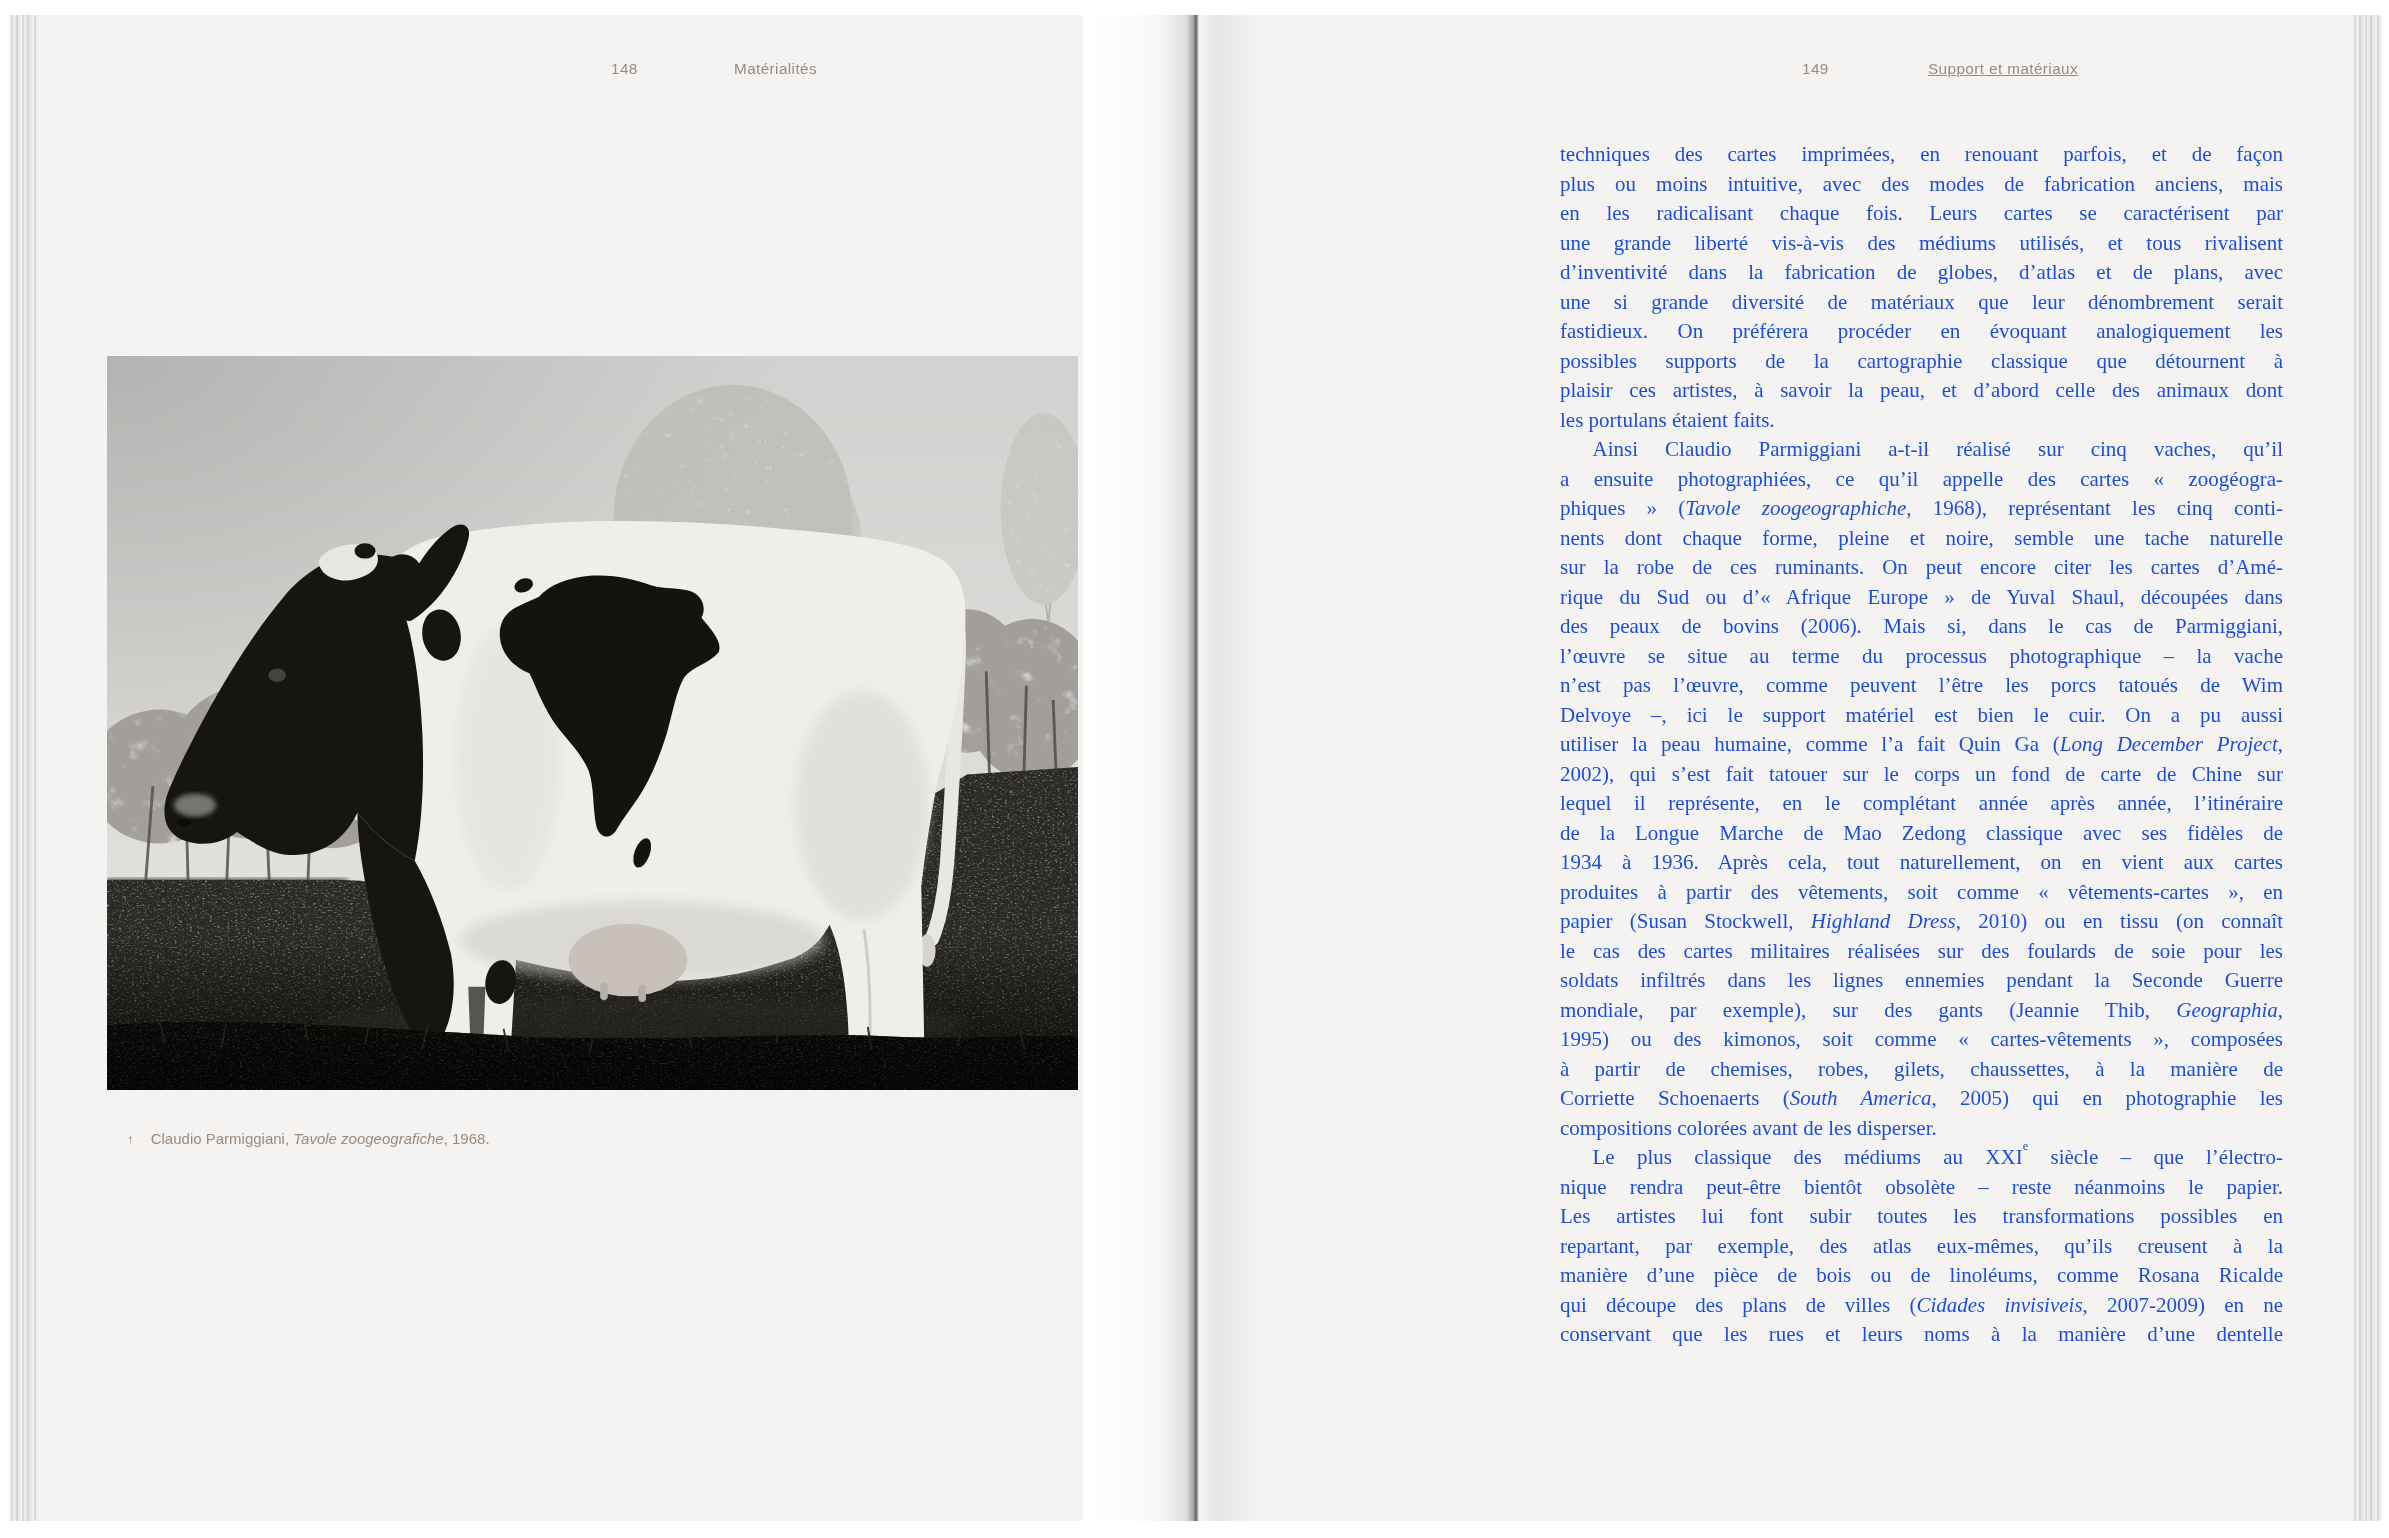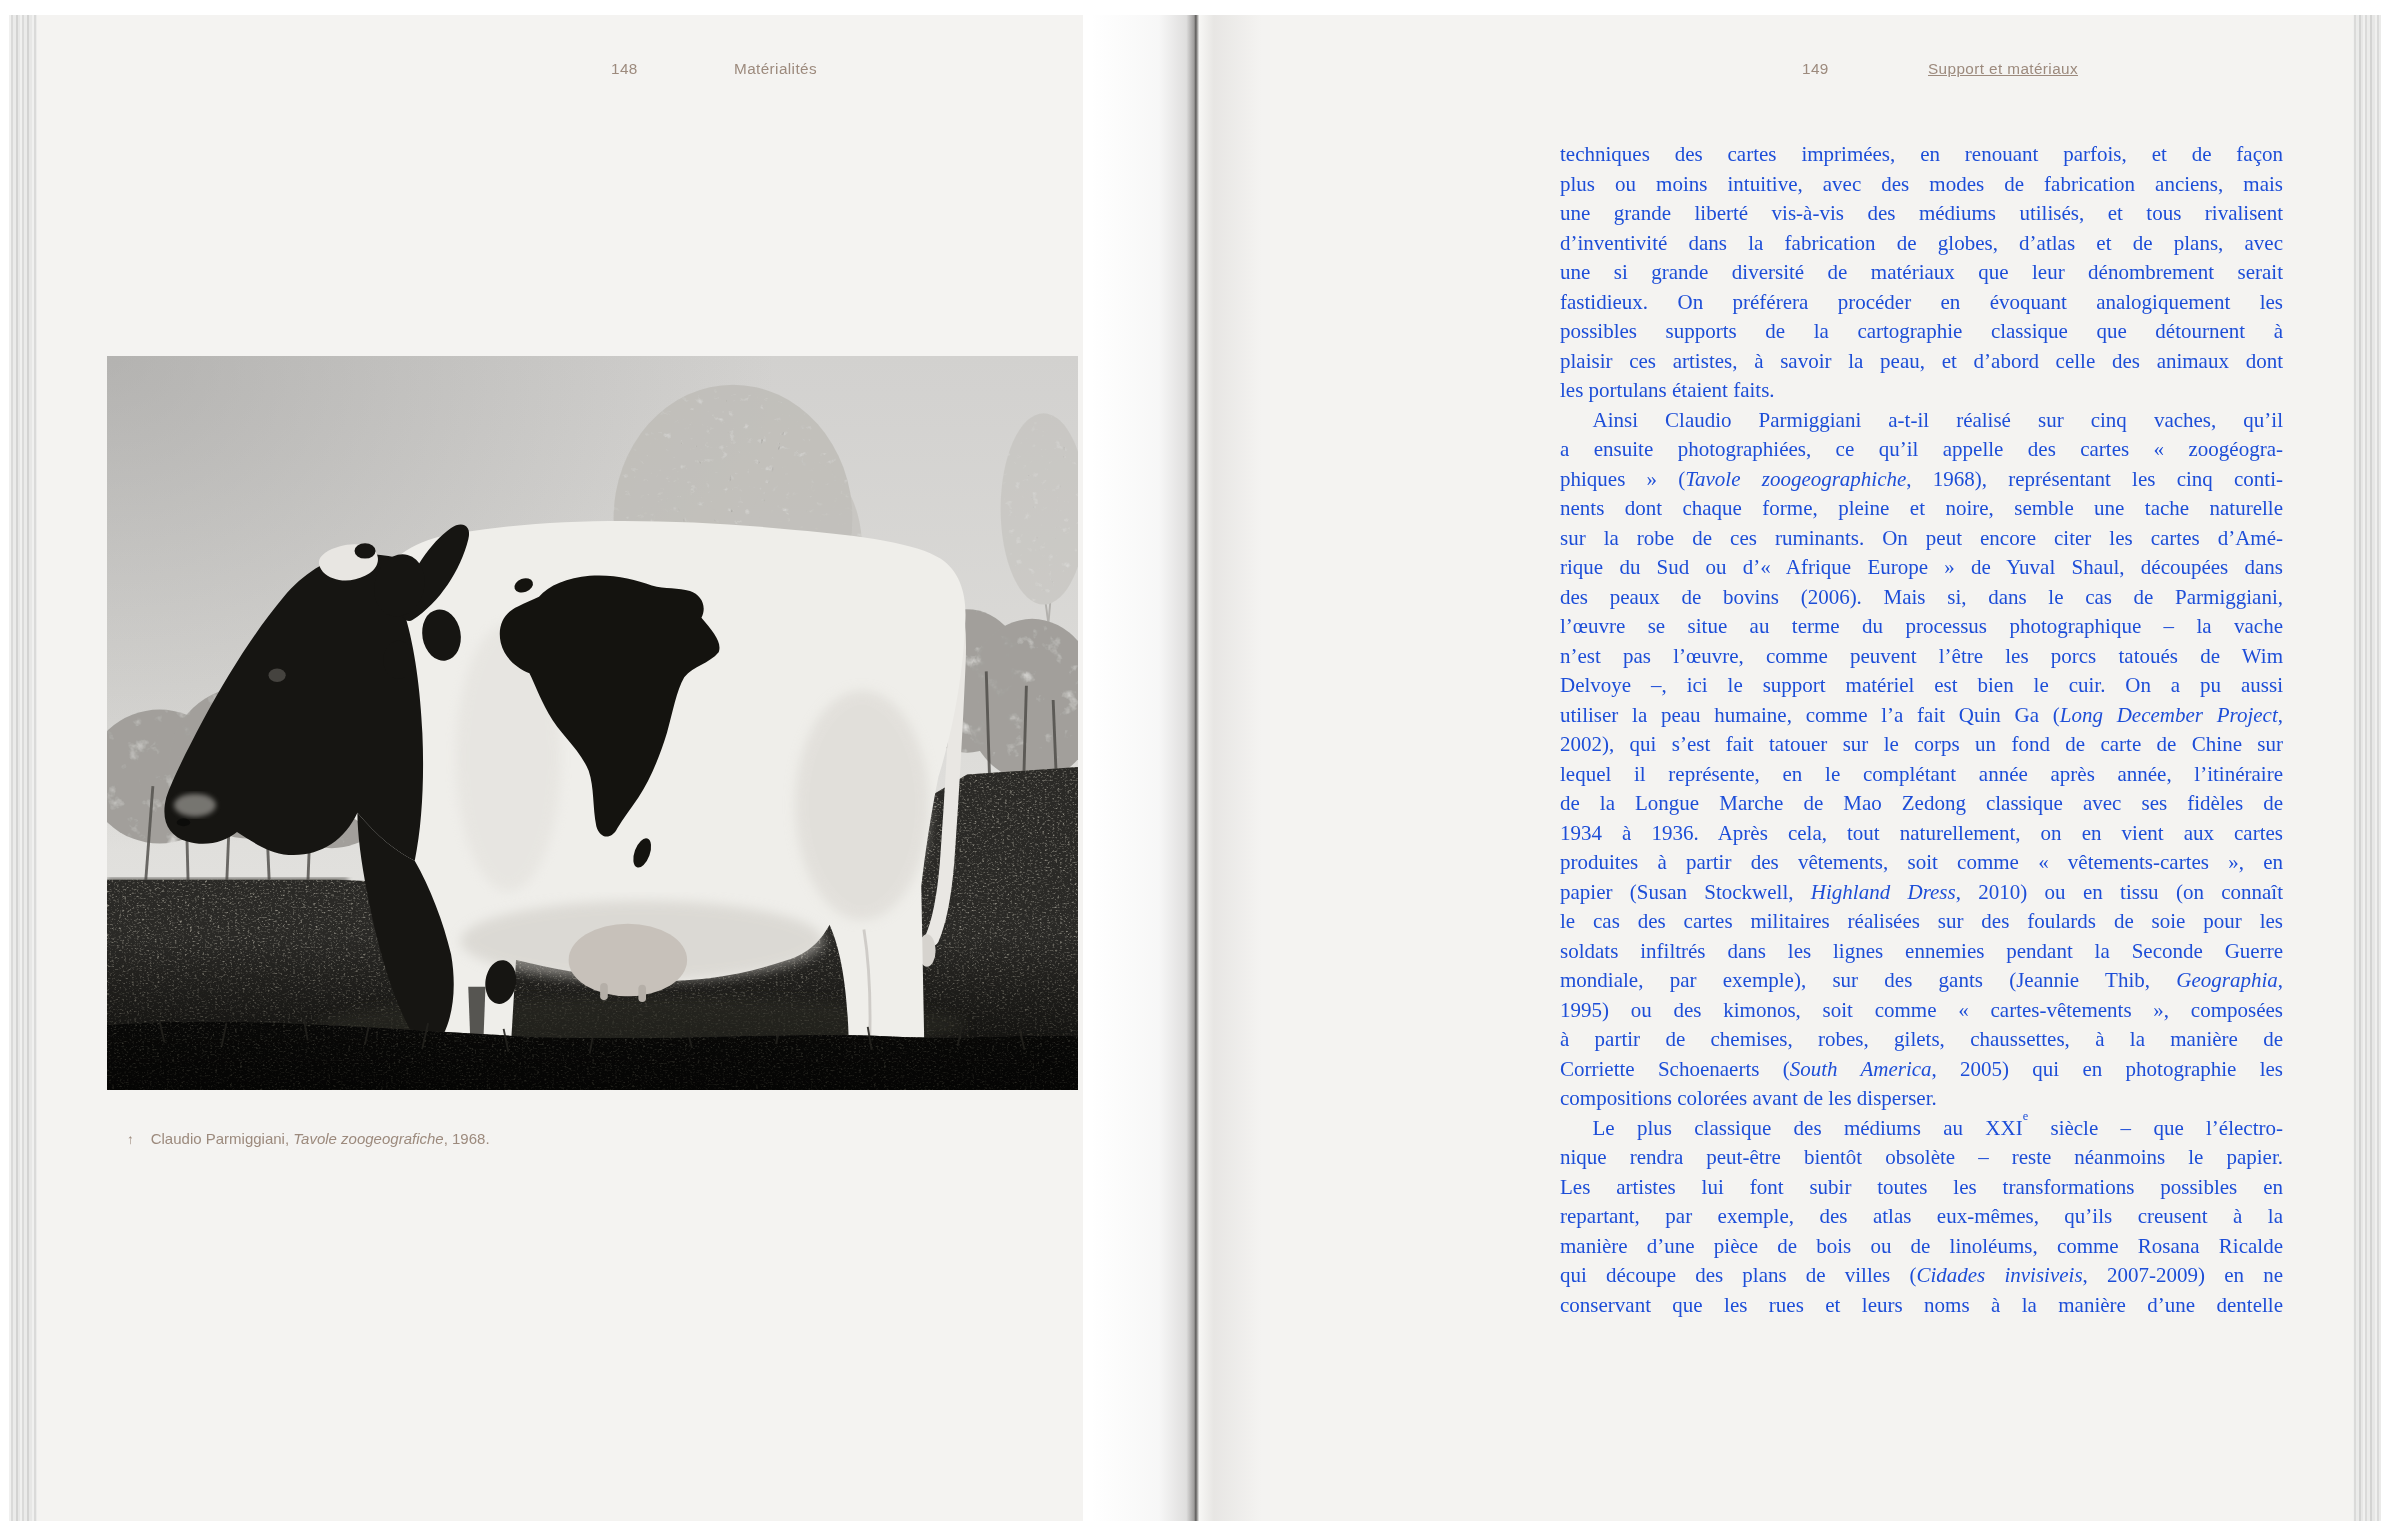--- a/index.html
+++ b/index.html
@@ -238,20 +238,21 @@
     </div>
   </div>
 
   <div class="page page-right">
     <span class="runhead" style="left:606px;">149</span>
     <span class="runhead" style="left:732px;text-decoration:underline;">Support et matériaux</span>
 
     <div class="bodycol">
         <div class="bline">techniques des cartes imprimées, en renouant parfois, et de façon</div>
         <div class="bline">plus ou moins intuitive, avec des modes de fabrication anciens, mais</div>
+        <div class="bline">en les radicalisant chaque fois. Leurs cartes se caractérisent par</div>
         <div class="bline">une grande liberté vis-à-vis des médiums utilisés, et tous rivalisent</div>
         <div class="bline">d’inventivité dans la fabrication de globes, d’atlas et de plans, avec</div>
         <div class="bline">une si grande diversité de matériaux que leur dénombrement serait</div>
         <div class="bline">fastidieux. On préférera procéder en évoquant analogiquement les</div>
         <div class="bline">possibles supports de la cartographie classique que détournent à</div>
         <div class="bline">plaisir ces artistes, à savoir la peau, et d’abord celle des animaux dont</div>
         <div class="bline lastleft">les portulans étaient faits.</div>
         <div class="bline indent">Ainsi Claudio Parmiggiani a-t-il réalisé sur cinq vaches, qu’il</div>
         <div class="bline">a ensuite photographiées, ce qu’il appelle des cartes « zoogéogra-</div>
         <div class="bline">phiques » (<i>Tavole zoogeographiche</i>, 1968), représentant les cinq conti-</div>

